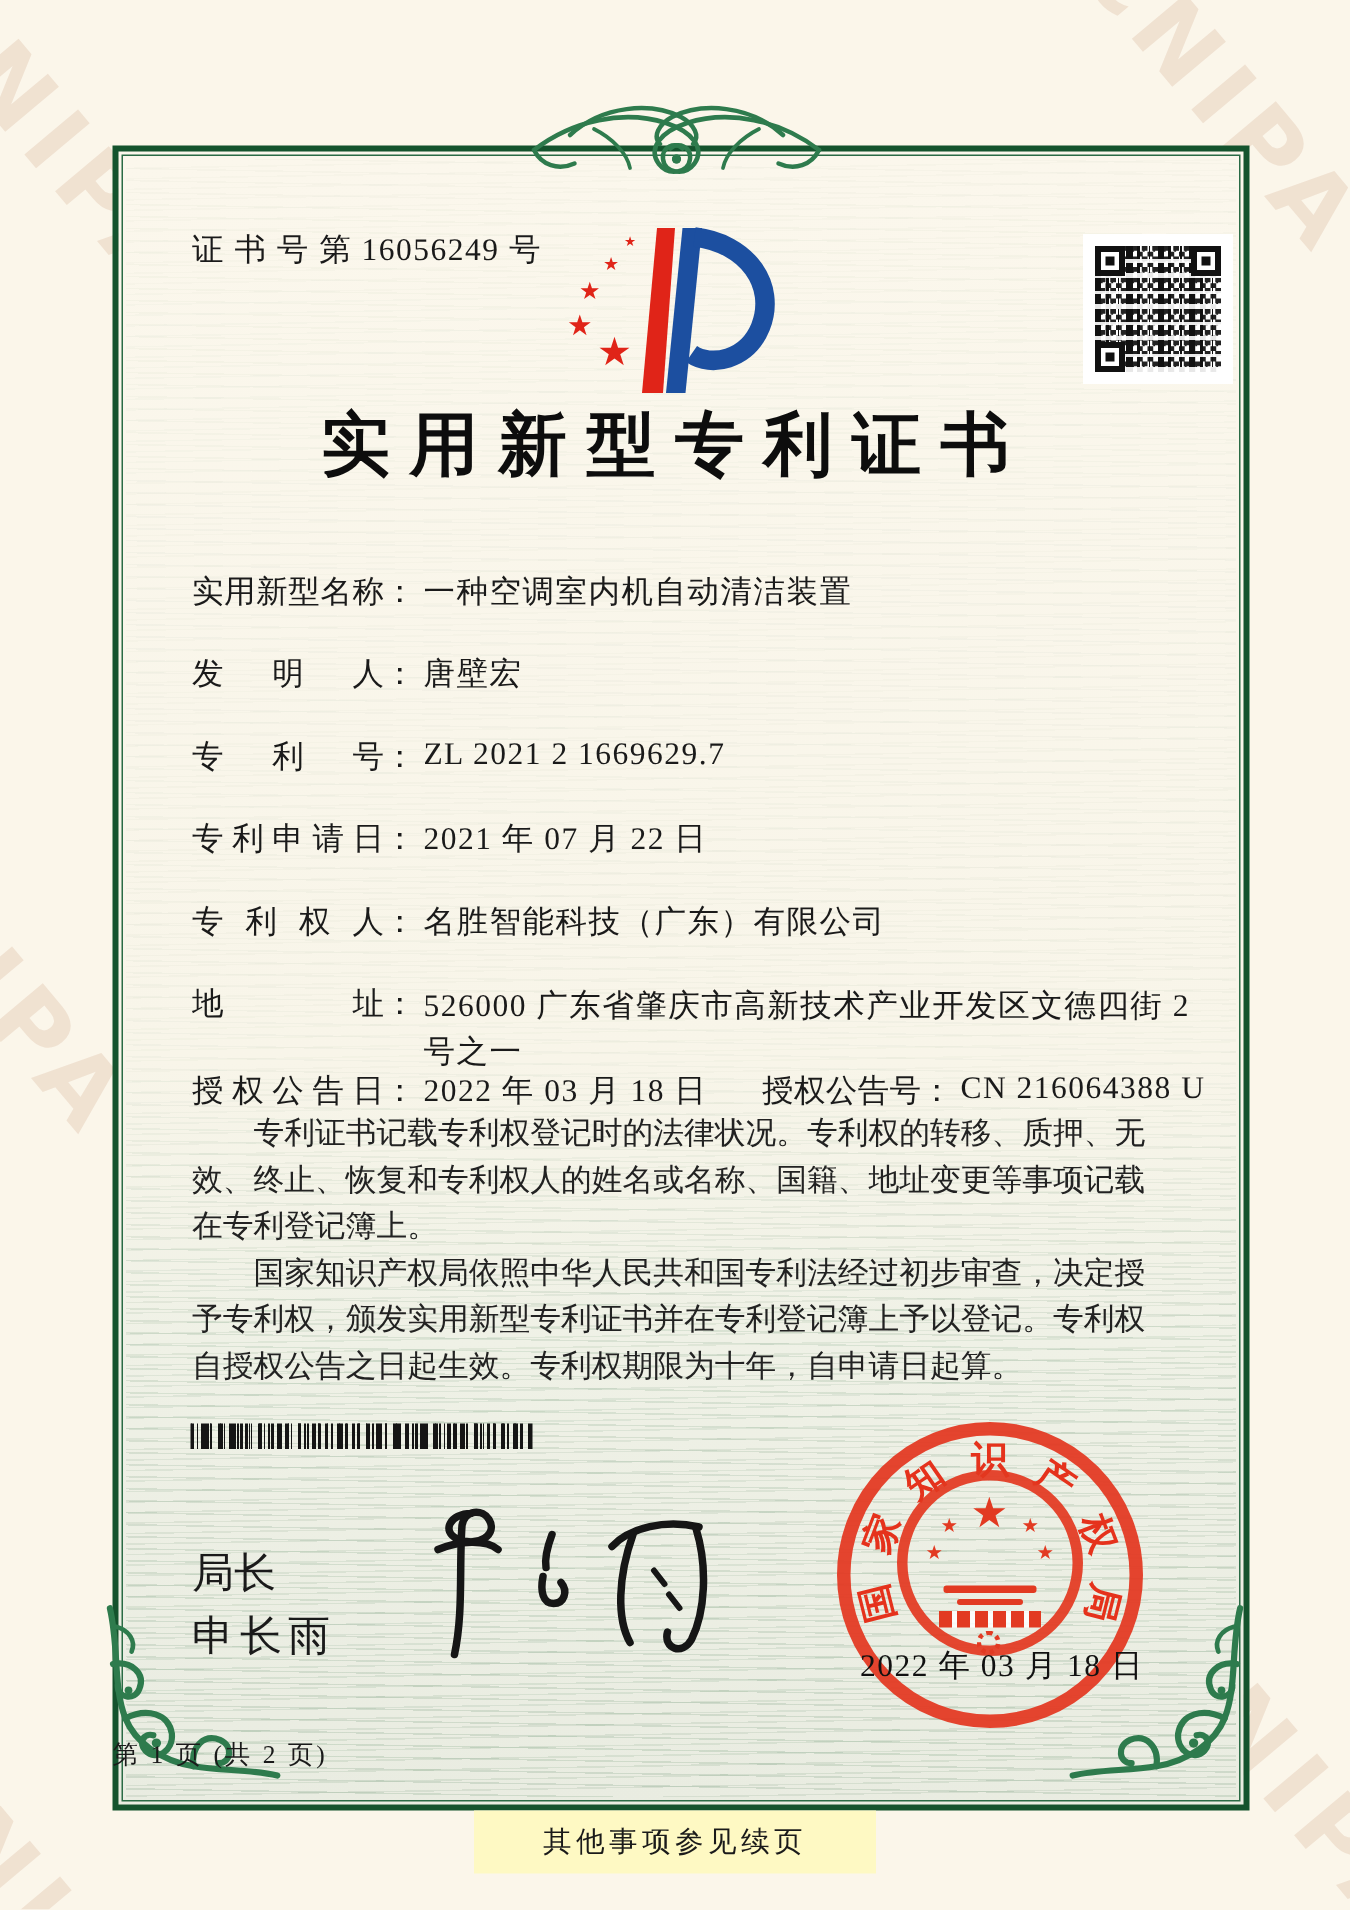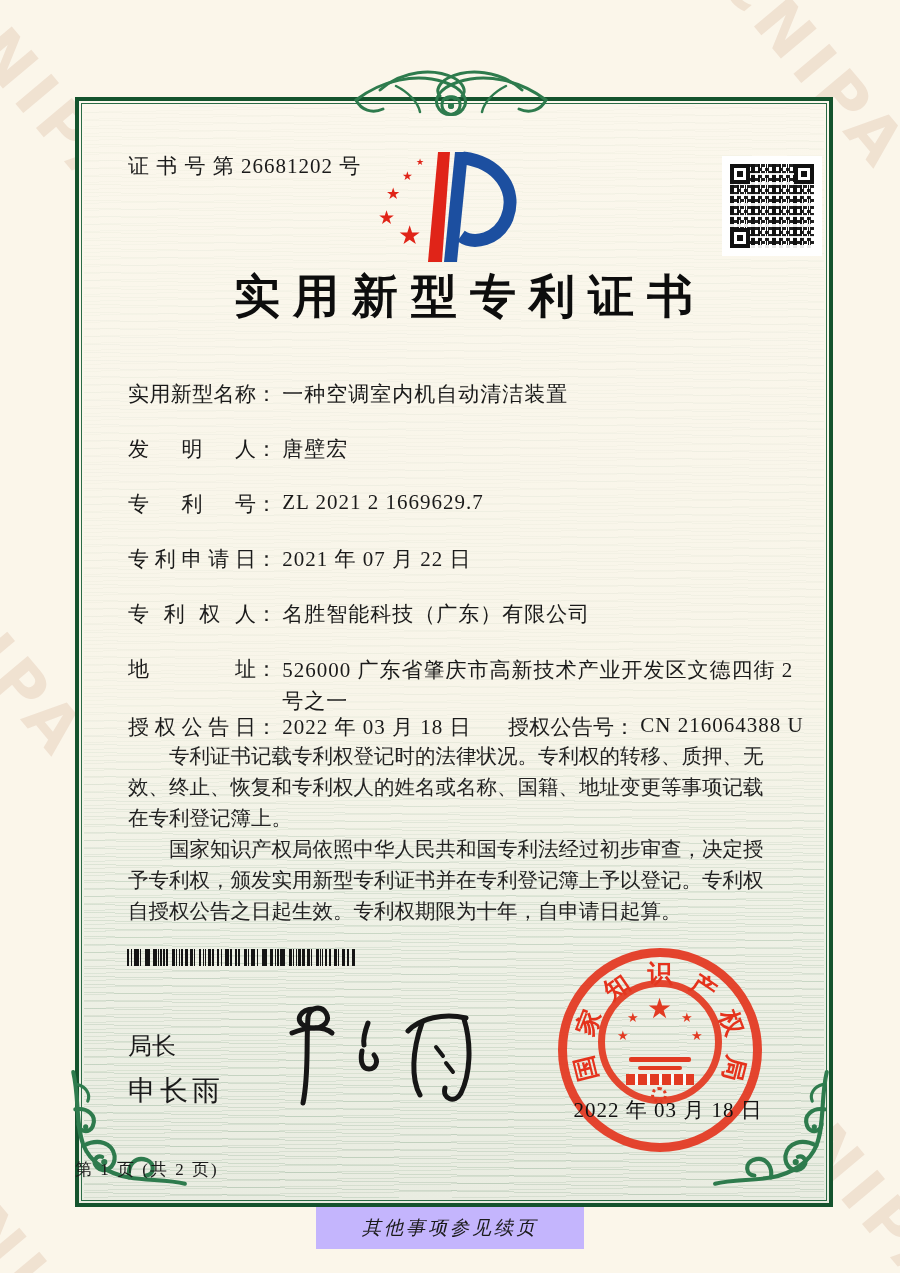--- a/index.html
+++ b/index.html
@@ -44,42 +44,42 @@
   .finder{position:absolute;width:20px;height:20px;border:4px solid #111;background:#fff;box-sizing:border-box;}
   .finder::after{content:"";position:absolute;left:3px;top:3px;width:6px;height:6px;background:#111;}
   .f-tl{left:8px;top:8px;} .f-tr{right:8px;top:8px;} .f-bl{left:8px;bottom:8px;}
 
   
   .logo{position:absolute;left:372px;top:148px;width:150px;height:120px;z-index:5;}
   .logo-star{position:absolute;color:#e02418;line-height:1;font-family:"DejaVu Sans",sans-serif;}
 
   
   .title{position:absolute;left:75px;top:266px;width:750px;text-align:center;
-         font-size:46px;font-weight:bold;letter-spacing:13px;color:#0d0d0d;z-index:5;margin-left:20px;}
+         font-size:46px;font-weight:bold;letter-spacing:13px;color:#0d0d0d;z-index:5;}
 
   
   .field-row{position:absolute;left:128px;font-size:21px;z-index:5;}
   .flabel{display:inline-block;width:128px;text-align:justify;text-align-last:justify;vertical-align:top;}
   .colon{vertical-align:top;}
   .fvalue{display:inline-block;letter-spacing:1px;vertical-align:top;}
   .fvalue.addr{width:532px;line-height:31px;}
   .pair2{position:absolute;left:332px;top:0;white-space:nowrap;}
   .pair2 .flabel{width:106px;margin-left:48px;}
 
   
   .paras{position:absolute;left:128px;top:741px;width:650px;z-index:5;}
   .paras p{margin:0;text-indent:2em;font-size:20.5px;line-height:31px;color:#222;}
 
   
   .barcode{position:absolute;left:127px;top:949px;width:228px;height:17px;z-index:5;background:
      repeating-linear-gradient(90deg,#151515 0 2px,transparent 2px 4px,#151515 4px 5px,transparent 5px 9px,#151515 9px 12px,transparent 12px 13px,#151515 13px 14px,transparent 14px 18px),
      repeating-linear-gradient(90deg,#151515 0 1px,transparent 1px 7px,#151515 7px 9px,transparent 9px 13px);}
 
   
-  .sig-title{position:absolute;left:128px;top:1030px;font-size:24px;z-index:5;text-align:center;}
+  .sig-title{position:absolute;left:128px;top:1030px;font-size:28px;z-index:5;text-align:center;}
   .sig-name{position:absolute;left:128px;top:1072px;font-size:28px;letter-spacing:4px;z-index:5;}
   .sig-svg{position:absolute;left:262px;top:993px;z-index:5;}
 
   
   .seal{position:absolute;left:558px;top:948px;width:204px;height:204px;z-index:6;}
   .seal-ring{position:absolute;inset:0;border:9px solid rgba(227,55,32,0.93);border-radius:50%;}
   .seal-char{position:absolute;left:50%;top:50%;width:28px;height:28px;margin:-14px 0 0 -14px;
              text-align:center;font-size:25px;font-weight:bold;color:#e5321c;line-height:28px;}
   .emblem{position:absolute;left:40px;top:32px;width:124px;height:124px;border:7px solid rgba(227,55,32,0.92);
           border-radius:50%;box-sizing:border-box;}
@@ -89,21 +89,21 @@
   .em-wall{position:absolute;left:21px;top:87px;width:68px;height:11px;
            background:repeating-linear-gradient(90deg,#e23a22 0 9px,rgba(255,255,255,0.85) 9px 12px);}
   .em-gear{position:absolute;left:46px;top:100px;width:16px;height:16px;border:3px dotted #e23a22;border-radius:50%;box-sizing:border-box;}
   .seal-date{position:absolute;left:558px;top:1096px;width:220px;text-align:center;
              font-size:21px;color:#111;letter-spacing:1px;z-index:7;}
 
   
   .page-info{position:absolute;left:75px;top:1158px;width:750px;text-align:left;
              font-size:17px;letter-spacing:2px;z-index:5;}
   .note-box{position:absolute;left:50%;top:1207px;transform:translateX(-50%);
-            background:#c4b5fd;padding:8px 46px;font-size:19px;letter-spacing:3px;z-index:5;font-style:italic;}
+            background:#fef9c3;padding:8px 46px;font-size:19px;letter-spacing:3px;z-index:5;}
 </style>
 </head>
 <body>
 
 <div class="page">
 
   <span class="wm wm1">CNIPA</span>
   <span class="wm wm2">CNIPA</span>
   <span class="wm wm3 gray">CNIPA</span>
   <span class="wm wm4">CNIPA</span>
@@ -147,21 +147,21 @@
     </svg>
   <svg class="flourish" style="left:62px;top:1068px" width="130" height="124" viewBox="0 0 120 120">
       <use href="#corner-fl"></use>
     </svg>
   <svg class="flourish" style="left:708px;top:1068px" width="130" height="124" viewBox="0 0 120 120">
       <g transform="translate(120,0) scale(-1,1)">
         <use href="#corner-fl"></use>
       </g>
     </svg>
 
-  <div class="cert-no">证 书 号 第 26681202 号</div>
+  <div class="cert-no">证 书 号 第 16056249 号</div>
 
   <div class="qr">
     <div class="qr-in"></div>
     <div class="finder f-tl"></div>
     <div class="finder f-tr"></div>
     <div class="finder f-bl"></div>
   </div>
 
   <div class="logo">
     <svg width="150" height="120" viewBox="0 0 150 120">

